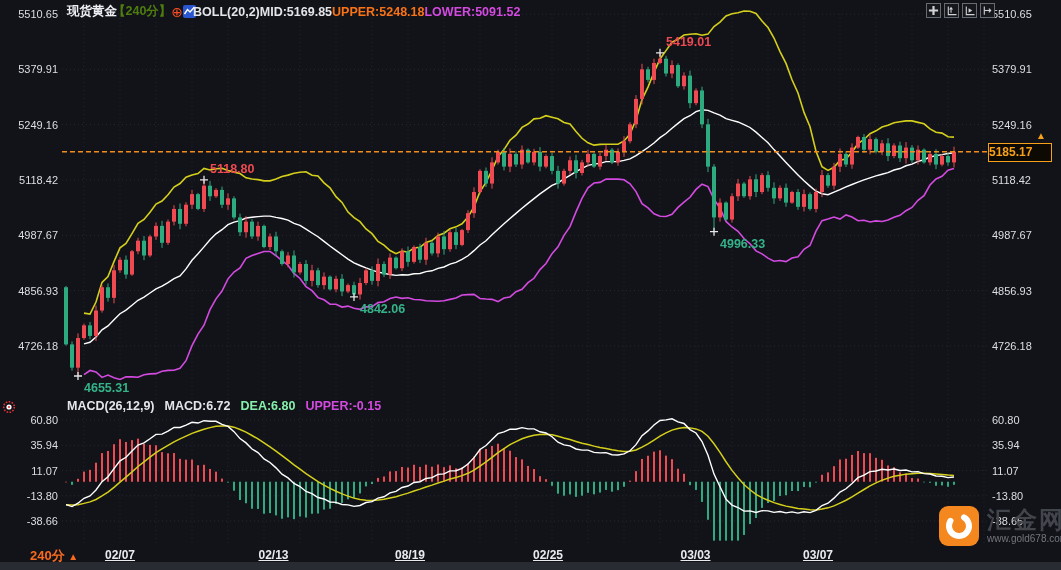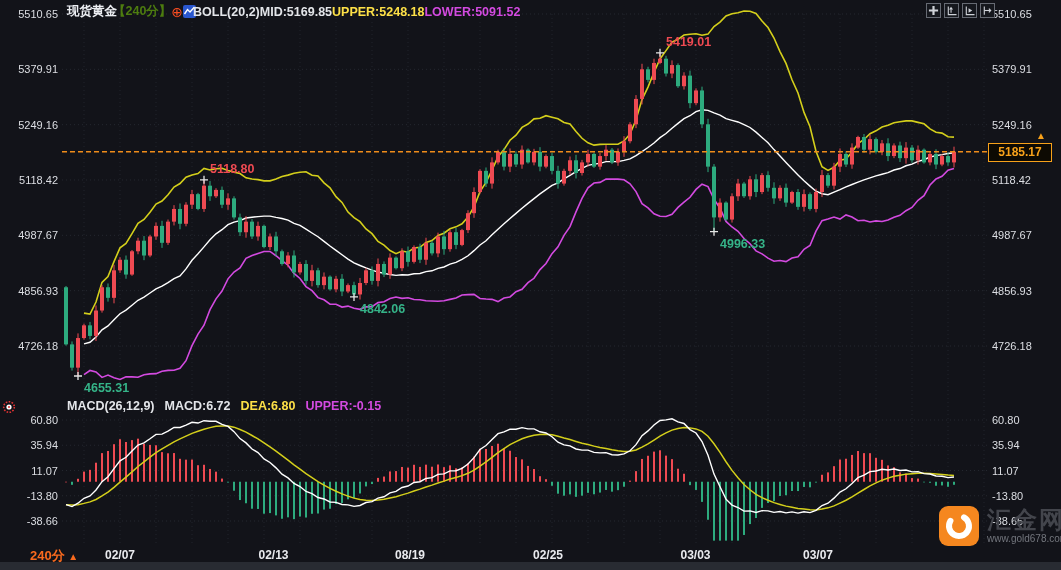--- a/index.html
+++ b/index.html
@@ -3,30 +3,30 @@
 <meta charset="utf-8">
 <style>
   html,body{margin:0;padding:0;background:#0b0c10;}
   #app{position:relative;width:1061px;height:570px;background:#121319;overflow:hidden;
        font-family:"Liberation Sans","DejaVu Sans",sans-serif;}
   svg text{font-family:"Liberation Sans","DejaVu Sans",sans-serif;}
   .abs{position:absolute;}
   .tick{position:absolute;font-size:11px;color:#dcdee3;line-height:14px;}
   .tick.left{width:58px;text-align:right;left:0;}
   .tick.right{left:992px;text-align:left;}
-  .date{position:absolute;top:548px;transform:translateX(-50%);font-size:12px;font-weight:bold;color:#e9eaee;}
+  .date{position:absolute;top:548px;transform:translateX(-50%);font-size:12px;font-weight:bold;color:#e9eaee;text-decoration:underline;}
   #hdr{position:absolute;top:3px;left:67px;display:flex;align-items:center;
        font-size:12.5px;font-weight:bold;white-space:nowrap;z-index:5;}
   #macdhdr{position:absolute;top:399px;left:67px;display:flex;align-items:center;gap:10px;
        font-size:12.5px;font-weight:bold;white-space:nowrap;z-index:5;}
   .toolbar{position:absolute;top:3px;left:926px;display:flex;gap:3px;z-index:6;}
   .tbtn{width:15px;height:15px;border:1px solid #666a73;background:#15171d;display:flex;
         align-items:center;justify-content:center;cursor:pointer;box-sizing:border-box;}
   #pricebox{position:absolute;left:988px;top:143px;width:62px;height:17px;border:1px solid #f7a11a;
-        background:#0d0a03;color:#f7a11a;font-size:12px;font-weight:bold;text-align:center;
+        background:#0d0a03;color:#f7a11a;font-size:12px;font-weight:bold;text-align:left;
         line-height:17px;z-index:6;}
   #pricearrow{position:absolute;left:1036px;top:130px;color:#f7a11a;font-size:10px;z-index:6;}
   #period{position:absolute;left:30px;top:547px;font-size:13px;font-weight:bold;color:#f96a1e;z-index:6;}
   #logo{position:absolute;left:938px;top:505px;display:flex;align-items:center;gap:7px;z-index:7;}
   #logo .zh{font-size:24px;font-weight:bold;color:#43454c;letter-spacing:2px;line-height:24px;}
   #logo .url{font-size:10px;color:#73767d;margin-top:1px;}
   #bstrip{position:absolute;left:0;top:562px;width:1061px;height:8px;background:#282b32;z-index:4;}
 </style>
 </head>
 <body>
@@ -540,21 +540,21 @@
   <div id="hdr">
     <span style="color:#eceef2">现货黄金</span>
     <span style="color:#4d7c0f;margin-left:-4px">【240分】</span>
     <span style="color:#fb4d21;font-size:14px;font-weight:normal">⊕</span>
     <svg width="13" height="13" viewBox="0 0 13 13">
       <rect x="0" y="0" width="13" height="13" rx="2" fill="#2a57cf"></rect>
       <polyline points="1.5,9 4.5,4.5 7,7 11.5,2" fill="none" stroke="#ffffff" stroke-width="1.4"></polyline>
     </svg>
     <span style="color:#e3e5e9;margin-left:-3px">BOLL(20,2)</span>
     <span style="color:#e3e5e9">MID:5169.85</span>
-    <span style="color:#fde047">UPPER:5248.18</span>
+    <span style="color:#f97316">UPPER:5248.18</span>
     <span style="color:#d34ae0">LOWER:5091.52</span>
   </div>
 
   <div class="toolbar">
     <div class="tbtn">
       <svg width="11" height="11" viewBox="0 0 12 12">
           <path d="M6 1v10M1 6h10" stroke="#cfd2d8" stroke-width="2.4"></path>
         </svg>
     </div>
     <div class="tbtn">
@@ -575,21 +575,21 @@
         <path d="M2.5 1.5v9"></path>
           <path d="M2.5 6h7"></path>
           <path d="M7.5 4l2 2-2 2"></path>
         </svg>
     </div>
   </div>
 
   <div id="macdhdr">
     <span style="color:#e3e5e9">MACD(26,12,9)</span>
     <span style="color:#e3e5e9">MACD:6.72</span>
-    <span style="color:#fde047">DEA:6.80</span>
+    <span style="color:#86efac">DEA:6.80</span>
     <span style="color:#d34ae0">UPPER:-0.15</span>
   </div>
 
   <svg class="abs" style="left:2px;top:400px;z-index:5" width="14" height="14" viewBox="0 0 14 14">
     <circle cx="7" cy="7" r="5.3" fill="none" stroke="#e23333" stroke-width="1.6" stroke-dasharray="1.6 1.4"></circle>
     <circle cx="7" cy="7" r="2.6" fill="#ffffff"></circle>
     <circle cx="7" cy="7" r="1.1" fill="#e23333"></circle>
   </svg>
 
   <div id="pricearrow">▲</div>

